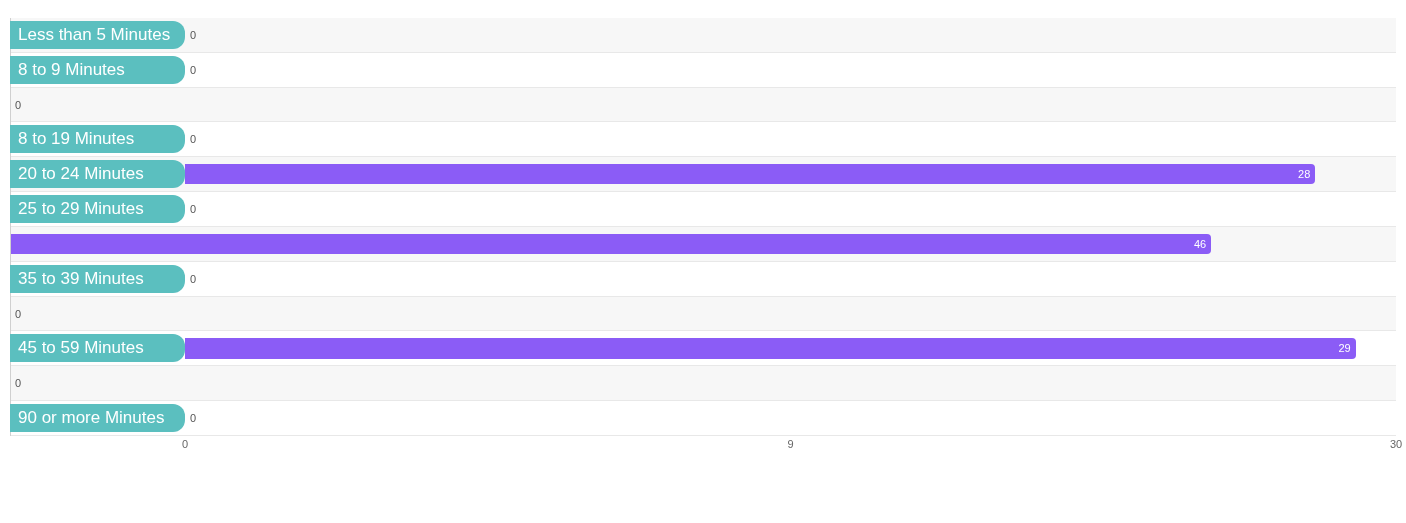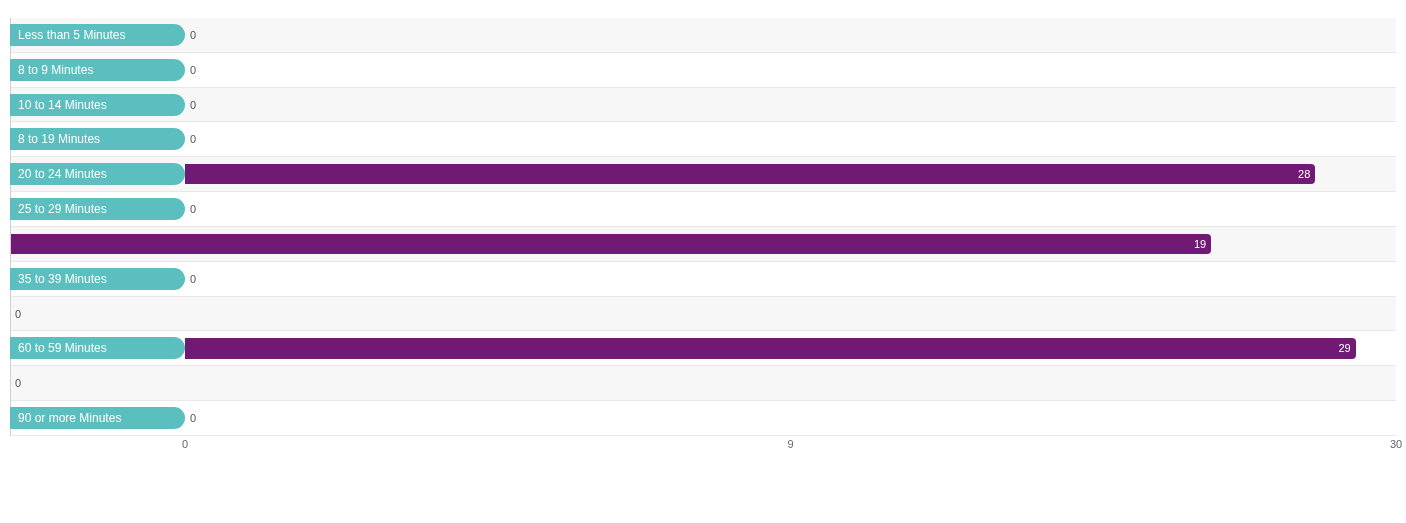--- a/index.html
+++ b/index.html
@@ -44,41 +44,41 @@
     }
     .bar-row:nth-child(odd) {
       background: #f7f7f7;
     }
     .bar-row:nth-child(even) {
       background: #fff;
     }
     .bar-label {
       width: 175px;
       min-width: 175px;
-      font-size: 12px;
+      font-size: 17px;
       color: #fff;
       background: #5bbfbf;
       border-radius: 0 12px 12px 0;
       padding: 4px 10px 4px 8px;
       text-align: left;
       white-space: nowrap;
       margin-right: 0;
       z-index: 2;
       position: relative;
     }
     .bar-track {
       flex: 1;
       height: 100%;
       position: relative;
       display: flex;
       align-items: center;
     }
     .bar-fill {
       height: 60%;
-      background: #701a75;
+      background: #8b5cf6;
       border-radius: 0 4px 4px 0;
       min-width: 0;
       display: flex;
       align-items: center;
       justify-content: flex-end;
       position: relative;
     }
     .bar-value {
       font-size: 11px;
       color: #fff;
@@ -120,21 +120,20 @@
           <span class="bar-value-zero">0</span>
         </div>
       </div>
       <div class="bar-row">
         <div class="bar-label">8 to 9 Minutes</div>
         <div class="bar-track">
           <span class="bar-value-zero">0</span>
         </div>
       </div>
       <div class="bar-row">
-        <div class="bar-label">10 to 14 Minutes</div>
         <div class="bar-track">
           <span class="bar-value-zero">0</span>
         </div>
       </div>
       <div class="bar-row">
         <div class="bar-label">8 to 19 Minutes</div>
         <div class="bar-track">
           <span class="bar-value-zero">0</span>
         </div>
       </div>
@@ -148,37 +147,37 @@
       </div>
       <div class="bar-row">
         <div class="bar-label">25 to 29 Minutes</div>
         <div class="bar-track">
           <span class="bar-value-zero">0</span>
         </div>
       </div>
       <div class="bar-row">
         <div class="bar-track">
           <div class="bar-fill" style="width: 86.6667%;">
-            <span class="bar-value">19</span>
+            <span class="bar-value">46</span>
           </div>
         </div>
       </div>
       <div class="bar-row">
         <div class="bar-label">35 to 39 Minutes</div>
         <div class="bar-track">
           <span class="bar-value-zero">0</span>
         </div>
       </div>
       <div class="bar-row">
         <div class="bar-track">
           <span class="bar-value-zero">0</span>
         </div>
       </div>
       <div class="bar-row">
-        <div class="bar-label">60 to 59 Minutes</div>
+        <div class="bar-label">45 to 59 Minutes</div>
         <div class="bar-track">
           <div class="bar-fill" style="width: 96.6667%;">
             <span class="bar-value">29</span>
           </div>
         </div>
       </div>
       <div class="bar-row">
         <div class="bar-track">
           <span class="bar-value-zero">0</span>
         </div>

